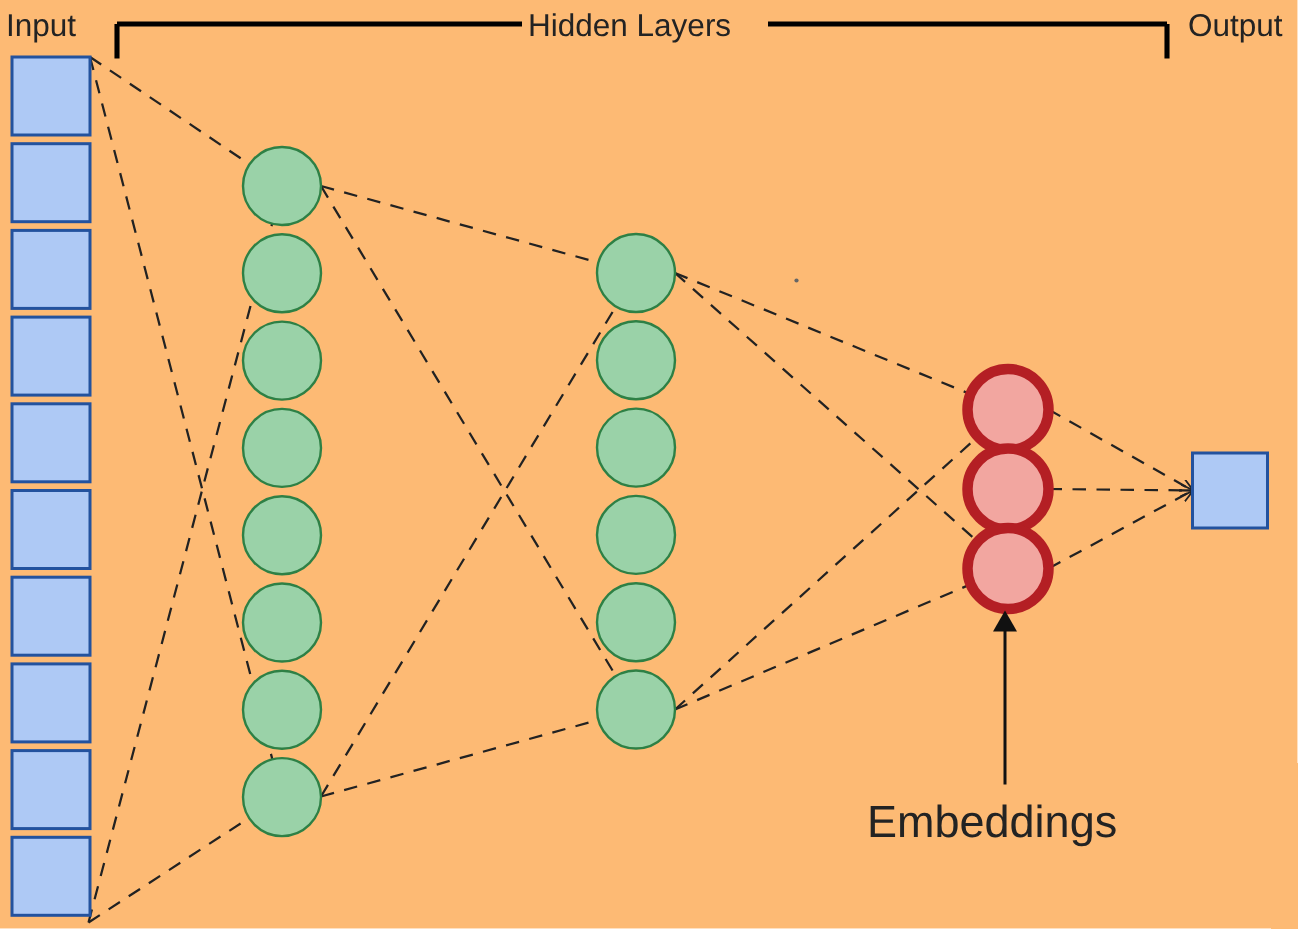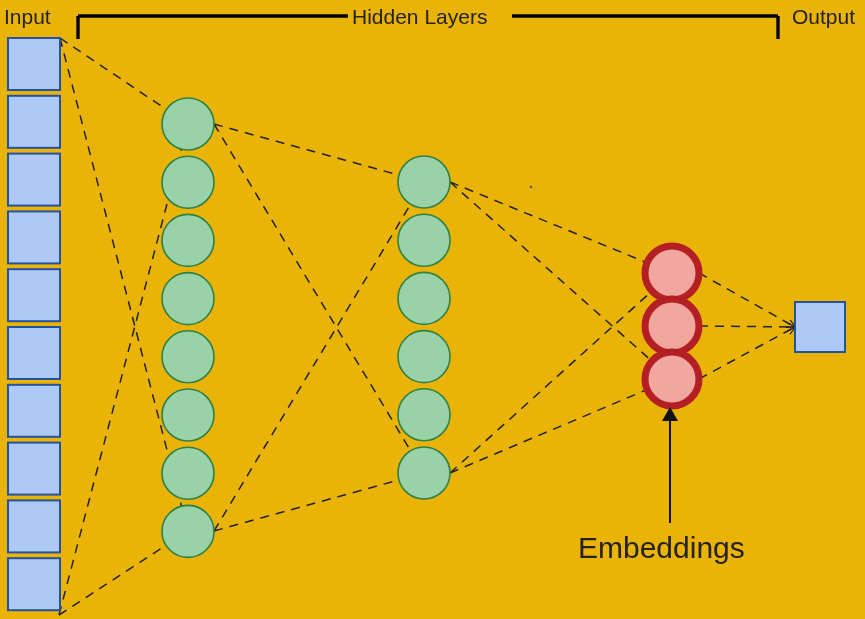--- a/index.html
+++ b/index.html
@@ -4,21 +4,21 @@
 <style>
   html, body {
     margin: 0;
     padding: 0;
     background: #ffffff;
   }
   #canvas {
     position: relative;
     width: 865px;
     height: 619px;
-    background: #eab308;
+    background: #fdba74;
     overflow: hidden;
     font-family: "Liberation Sans", sans-serif;
   }
   svg#diagram {
     position: absolute;
     left: 0;
     top: 0;
     width: 865px;
     height: 619px;
   }

